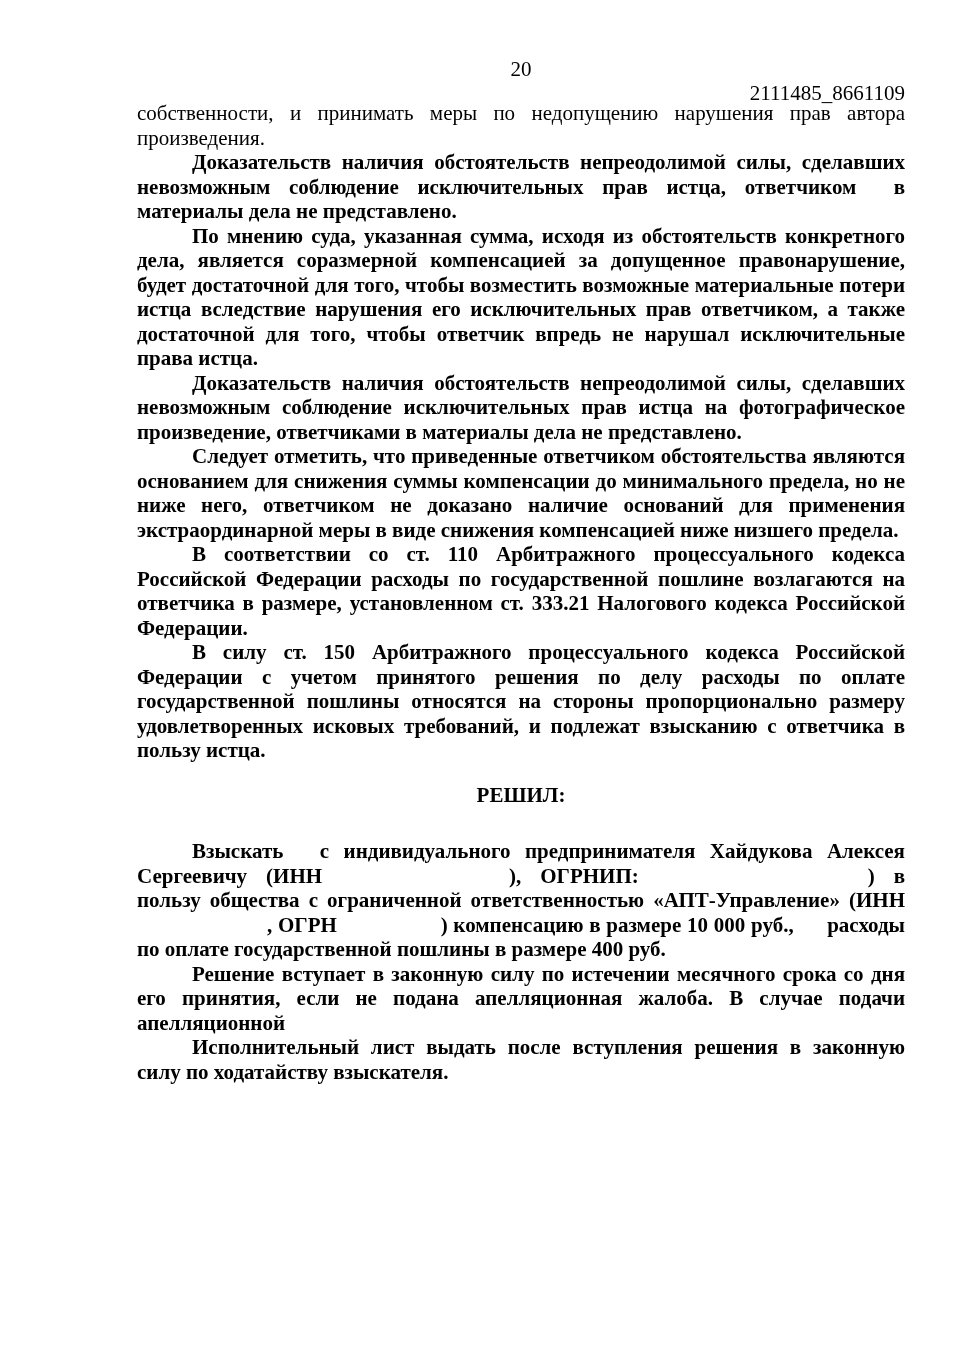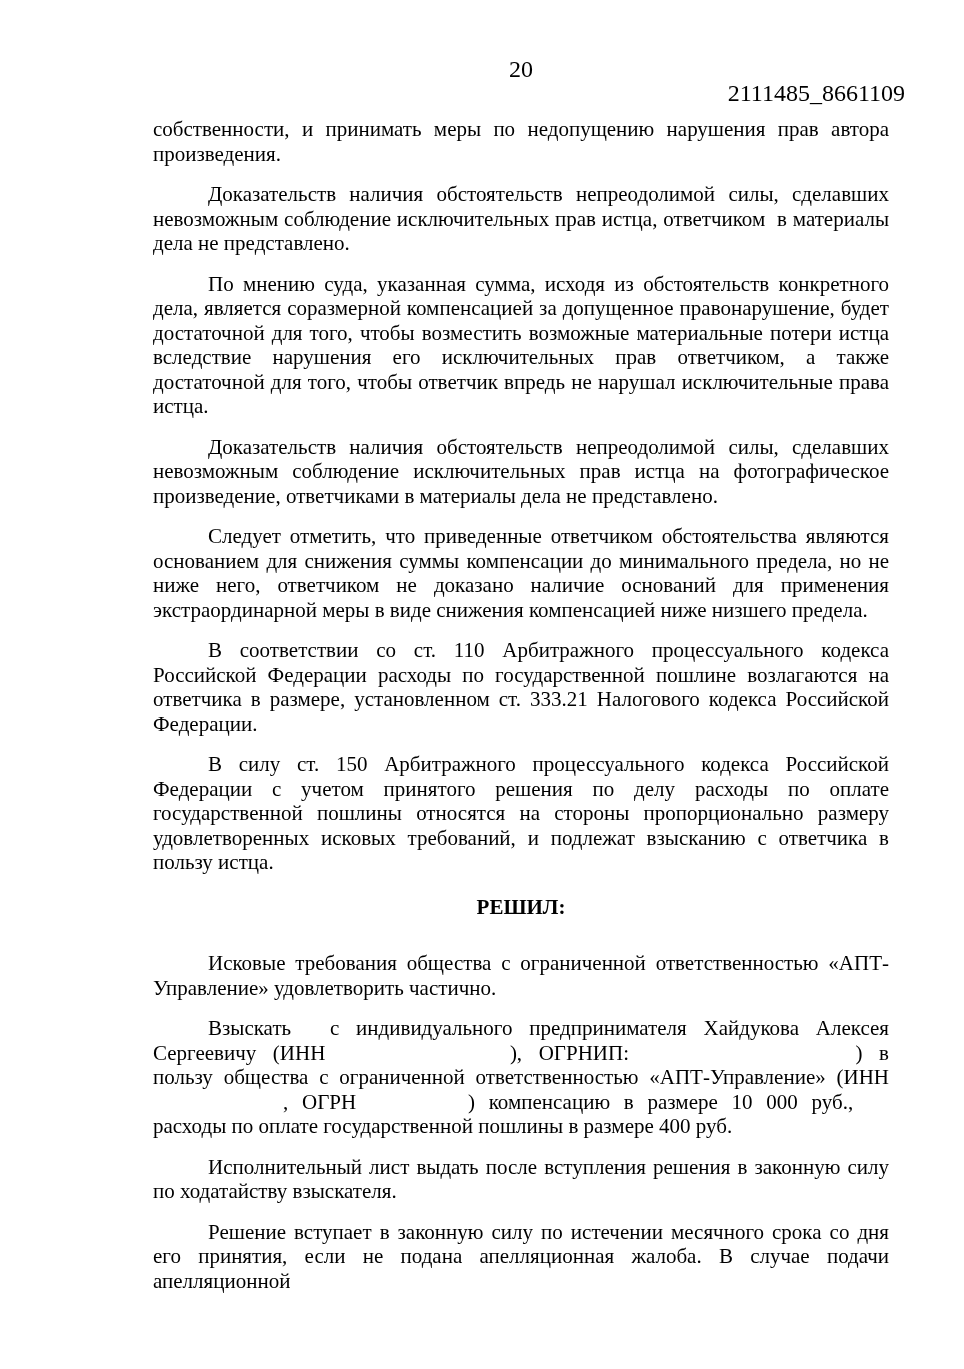--- a/index.html
+++ b/index.html
@@ -15,21 +15,21 @@
     color: #000000;
     font-family: "Liberation Serif", "DejaVu Serif", serif;
     overflow: hidden;
   }
   .header {
     position: absolute;
     left: 137px;
     top: 57px;
     width: 768px;
     height: 25px;
-    font-size: 24px;
+    font-size: 21px;
     line-height: 25px;
   }
   .page-num {
     position: absolute;
     left: 50%;
     transform: translateX(-50%);
     top: 0;
   }
   .doc-id {
     position: absolute;
@@ -40,25 +40,26 @@
   .doc-body {
     position: absolute;
     left: 137px;
     top: 101px;
     width: 768px;
     font-size: 21px;
     line-height: 24.5px;
     text-align: justify;
   }
   p.para {
-    margin: 16px;
+    margin: 0;
     padding: 0;
   }
   p.para.indent {
     text-indent: 55px;
+    font-weight: bold;
   }
   p.para.heading {
     text-align: center;
     text-indent: 0;
     margin: 20px 0 32px 0;
     font-weight: bold;
   }
   .redaction-gap {
     display: inline-block;
     height: 2px;
@@ -74,18 +75,17 @@
   </div>
   <div class="doc-body">
       <p class="para">собственности, и принимать меры по недопущению нарушения прав автора произведения.</p>
       <p class="para indent">Доказательств наличия обстоятельств непреодолимой силы, сделавших невозможным соблюдение исключительных прав истца, ответчиком&nbsp; в материалы дела не представлено.</p>
       <p class="para indent">По мнению суда, указанная сумма, исходя из обстоятельств конкретного дела, является соразмерной компенсацией за допущенное правонарушение, будет достаточной для того, чтобы возместить возможные материальные потери истца вследствие нарушения его исключительных прав ответчиком, а также достаточной для того, чтобы ответчик впредь не нарушал исключительные права истца.</p>
       <p class="para indent">Доказательств наличия обстоятельств непреодолимой силы, сделавших невозможным соблюдение исключительных прав истца на фотографическое произведение, ответчиками в материалы дела не представлено.</p>
       <p class="para indent">Следует отметить, что приведенные ответчиком обстоятельства являются основанием для снижения суммы компенсации до минимального предела, но не ниже него, ответчиком не доказано наличие оснований для применения экстраординарной меры в виде снижения компенсацией ниже низшего предела.</p>
       <p class="para indent">В соответствии со ст. 110 Арбитражного процессуального кодекса Российской Федерации расходы по государственной пошлине возлагаются на ответчика в размере, установленном ст. 333.21 Налогового кодекса Российской Федерации.</p>
       <p class="para indent">В силу ст. 150 Арбитражного процессуального кодекса Российской Федерации с учетом принятого решения по делу расходы по оплате государственной пошлины относятся на стороны пропорционально размеру удовлетворенных исковых требований, и подлежат взысканию с ответчика в пользу истца.</p>
       <p class="para heading">РЕШИЛ:</p>
-      <p class="para indent">Исковые требования общества с ограниченной ответственностью «АПТ-Управление» удовлетворить частично.</p>
       <p class="para indent">Взыскать<span class="redaction-gap" style="width: 22px;"></span> с индивидуального предпринимателя Хайдукова Алексея Сергеевичу (ИНН <span class="redaction-gap" style="width: 168px;"></span>), ОГРНИП: <span class="redaction-gap" style="width: 210px;"></span>) в пользу общества с ограниченной ответственностью «АПТ-Управление» (ИНН <span class="redaction-gap" style="width: 130px;"></span>, ОГРН <span class="redaction-gap" style="width: 98px;"></span>) компенсацию в размере 10&nbsp;000 руб., <span class="redaction-gap" style="width: 22px;"></span> расходы по оплате государственной пошлины в размере 400 руб.</p>
+      <p class="para indent">Решение вступает в законную силу по истечении месячного срока со дня его принятия, если не подана апелляционная жалоба. В случае подачи апелляционной</p>
       <p class="para indent">Исполнительный лист выдать после вступления решения в законную силу по ходатайству взыскателя.</p>
-      <p class="para indent">Решение вступает в законную силу по истечении месячного срока со дня его принятия, если не подана апелляционная жалоба. В случае подачи апелляционной</p>
     </div>
 </div>
 
 </body></html>

